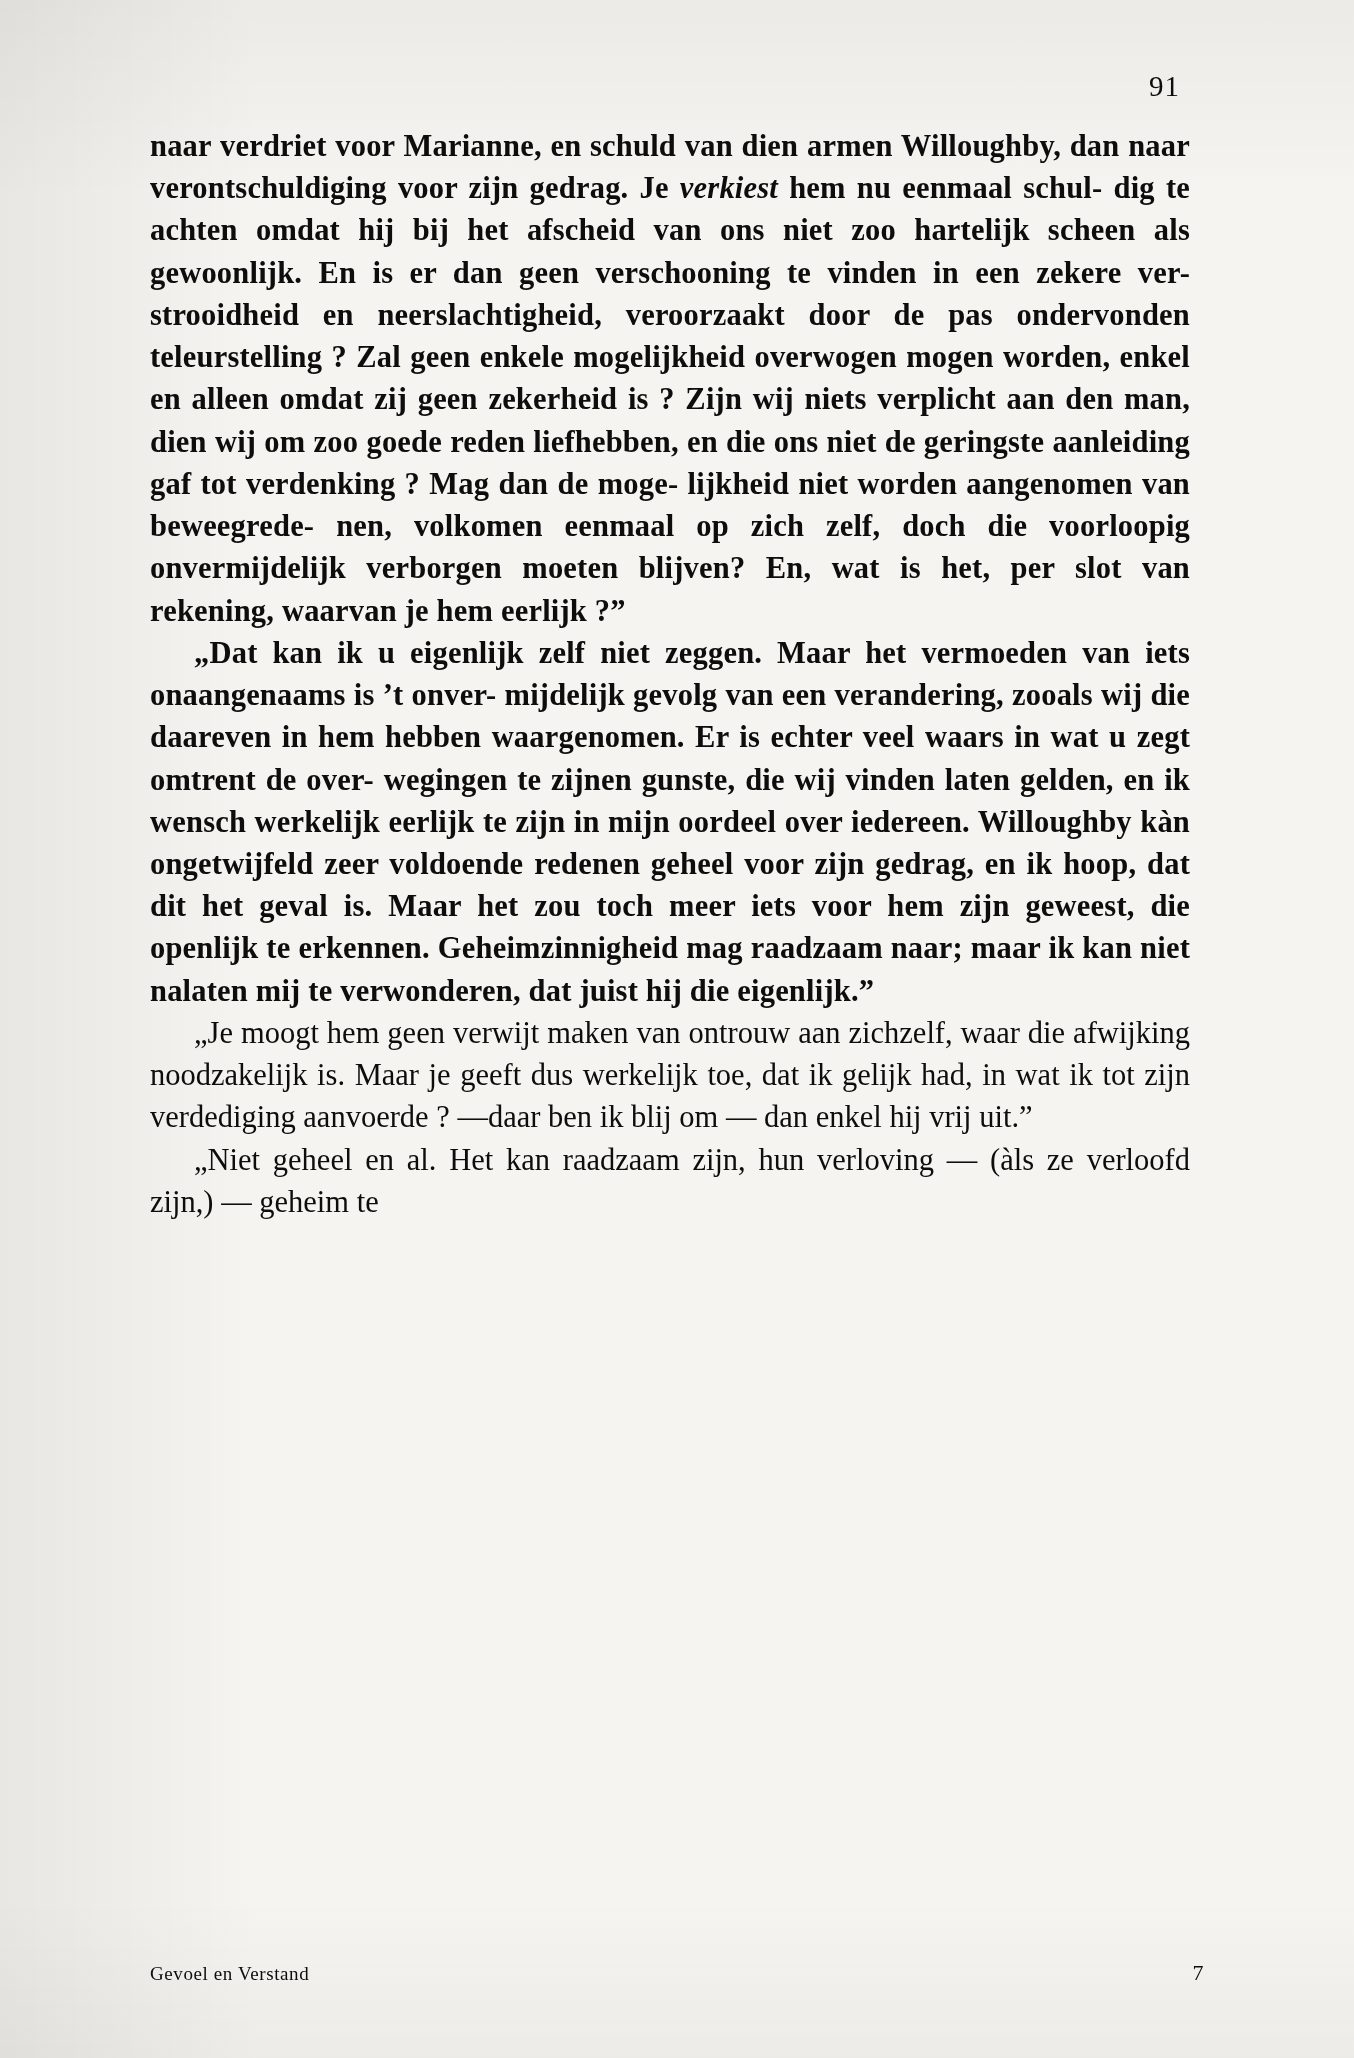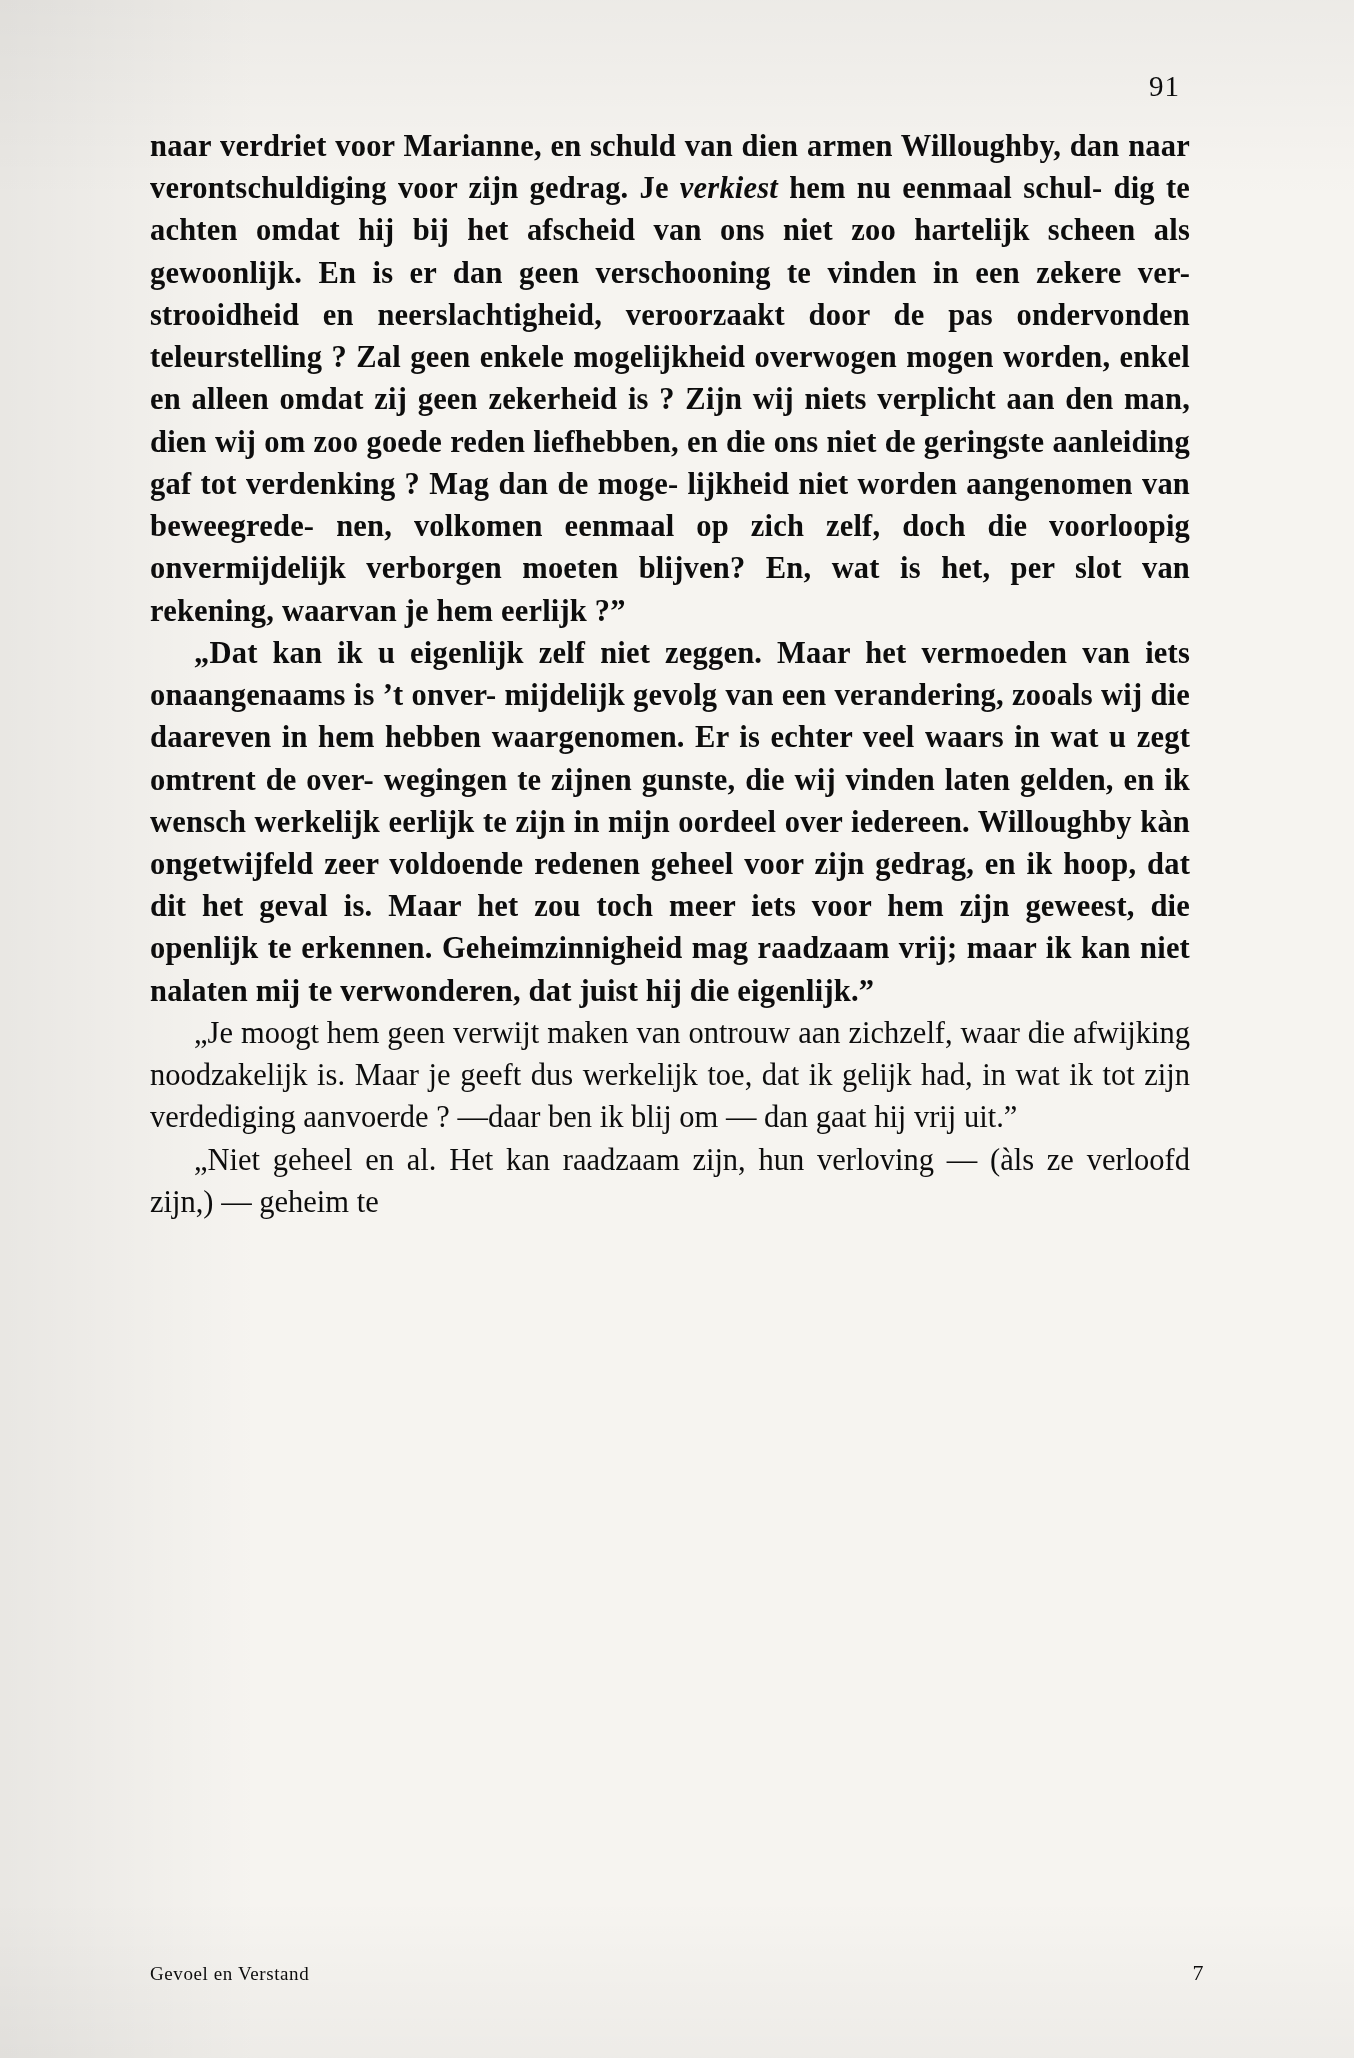--- a/index.html
+++ b/index.html
@@ -126,30 +126,30 @@
         <span>het vermoeden van iets onaangenaams is ’t onver-</span>
         <span>mijdelijk gevolg van een verandering, zooals wij die</span>
         <span>daareven in hem hebben waargenomen. Er is</span>
         <span>echter veel waars in wat u zegt omtrent de over-</span>
         <span>wegingen te zijnen gunste, die wij vinden laten</span>
         <span>gelden, en ik wensch werkelijk eerlijk te zijn in mijn</span>
         <span>oordeel over iedereen. Willoughby kàn ongetwijfeld</span>
         <span>zeer voldoende redenen geheel voor zijn gedrag,</span>
         <span>en ik hoop, dat dit het geval is. Maar het zou toch</span>
         <span>meer iets voor hem zijn geweest, die openlijk te</span>
-        <span>erkennen. Geheimzinnigheid mag raadzaam vrij;</span>
+        <span>erkennen. Geheimzinnigheid mag raadzaam naar;</span>
         <span>maar ik kan niet nalaten mij te verwonderen, dat</span>
         <span>juist hij die eigenlijk.”</span>
       </p>
 
       <p class="indent"><span>„Je moogt hem geen verwijt maken van ontrouw</span>
         <span>aan zichzelf, waar die afwijking noodzakelijk is.</span>
         <span>Maar je geeft dus werkelijk toe, dat ik gelijk had,</span>
         <span>in wat ik tot zijn verdediging aanvoerde ? —daar</span>
-        <span>ben ik blij om — dan gaat hij vrij uit.”</span>
+        <span>ben ik blij om — dan enkel hij vrij uit.”</span>
       </p>
 
       <p class="indent"><span>„Niet geheel en al. Het kan raadzaam zijn, hun</span>
         <span>verloving — (àls ze verloofd zijn,) — geheim te</span>
       </p>
 
     </div>
   </div>
 
   <div class="footer">

